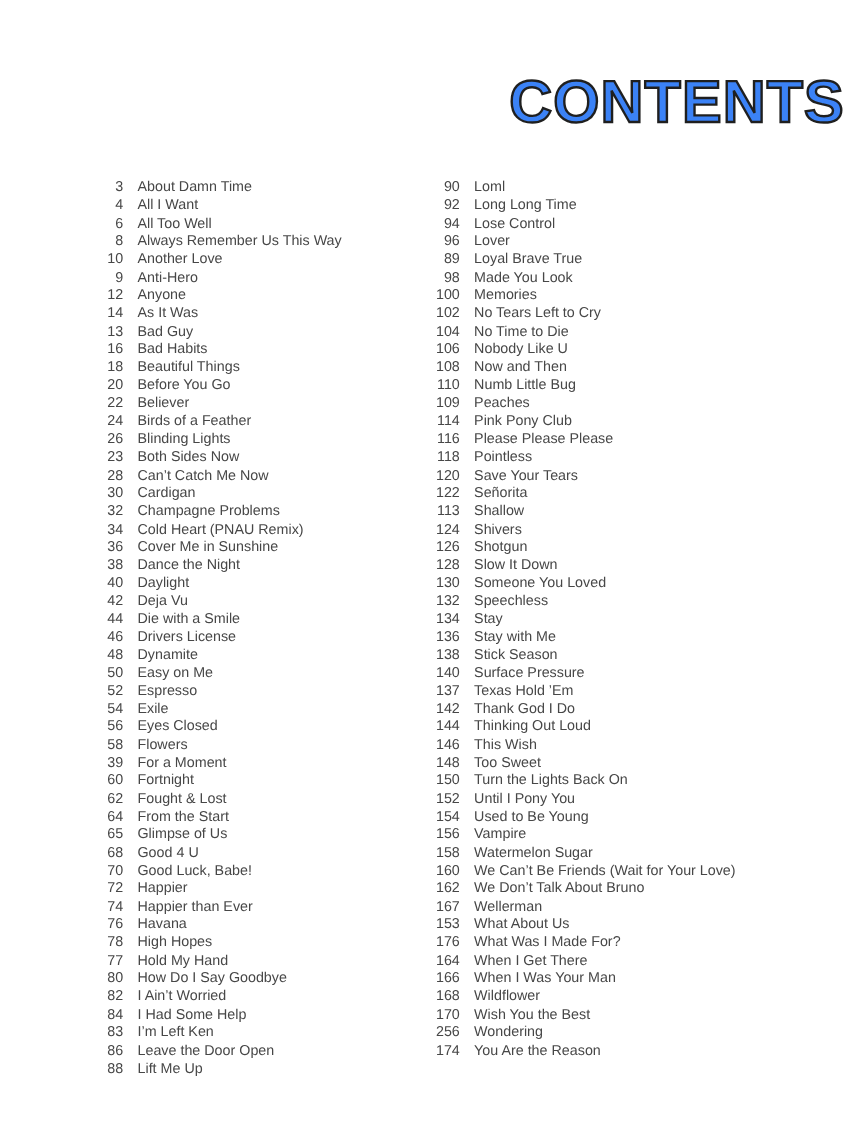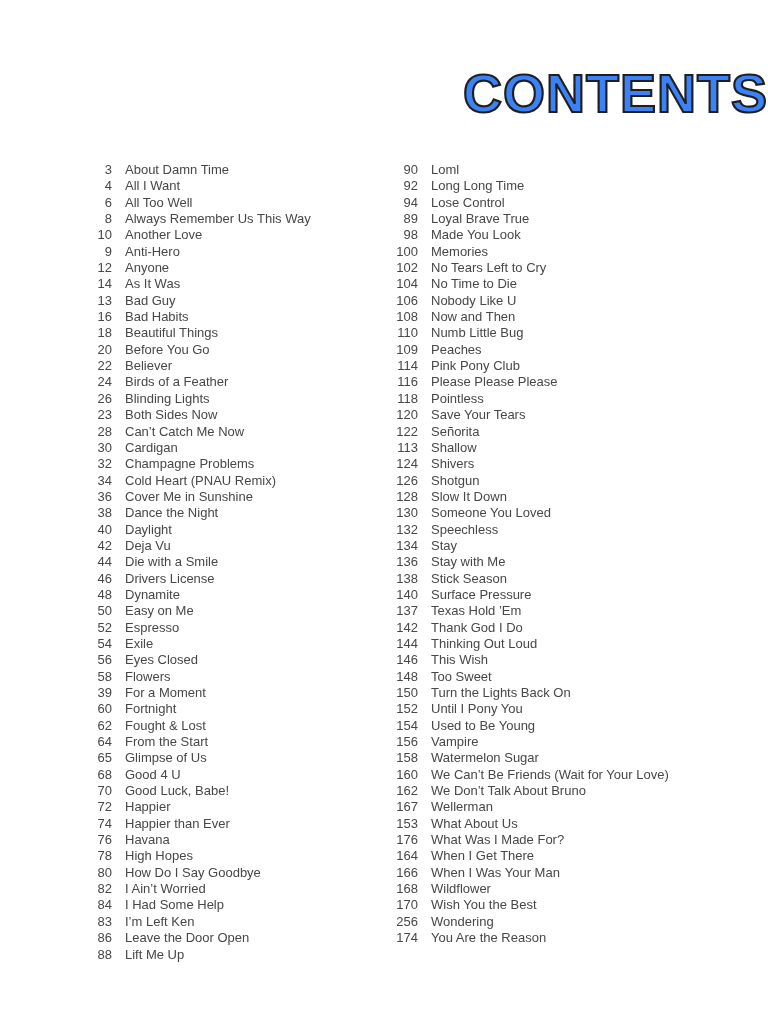--- a/index.html
+++ b/index.html
@@ -223,20 +223,24 @@
     </div>
     <div class="row">
       <span class="num">76</span>
       <span class="title">Havana</span>
     </div>
     <div class="row">
       <span class="num">78</span>
       <span class="title">High Hopes</span>
     </div>
     <div class="row">
+      <span class="num">77</span>
+      <span class="title">Hold My Hand</span>
+    </div>
+    <div class="row">
       <span class="num">80</span>
       <span class="title">How Do I Say Goodbye</span>
     </div>
     <div class="row">
       <span class="num">82</span>
       <span class="title">I Ain’t Worried</span>
     </div>
     <div class="row">
       <span class="num">84</span>
       <span class="title">I Had Some Help</span>
@@ -262,20 +266,24 @@
     </div>
     <div class="row">
       <span class="num">92</span>
       <span class="title">Long Long Time</span>
     </div>
     <div class="row">
       <span class="num">94</span>
       <span class="title">Lose Control</span>
     </div>
     <div class="row">
+      <span class="num">96</span>
+      <span class="title">Lover</span>
+    </div>
+    <div class="row">
       <span class="num">89</span>
       <span class="title">Loyal Brave True</span>
     </div>
     <div class="row">
       <span class="num">98</span>
       <span class="title">Made You Look</span>
     </div>
     <div class="row">
       <span class="num">100</span>
       <span class="title">Memories</span>

